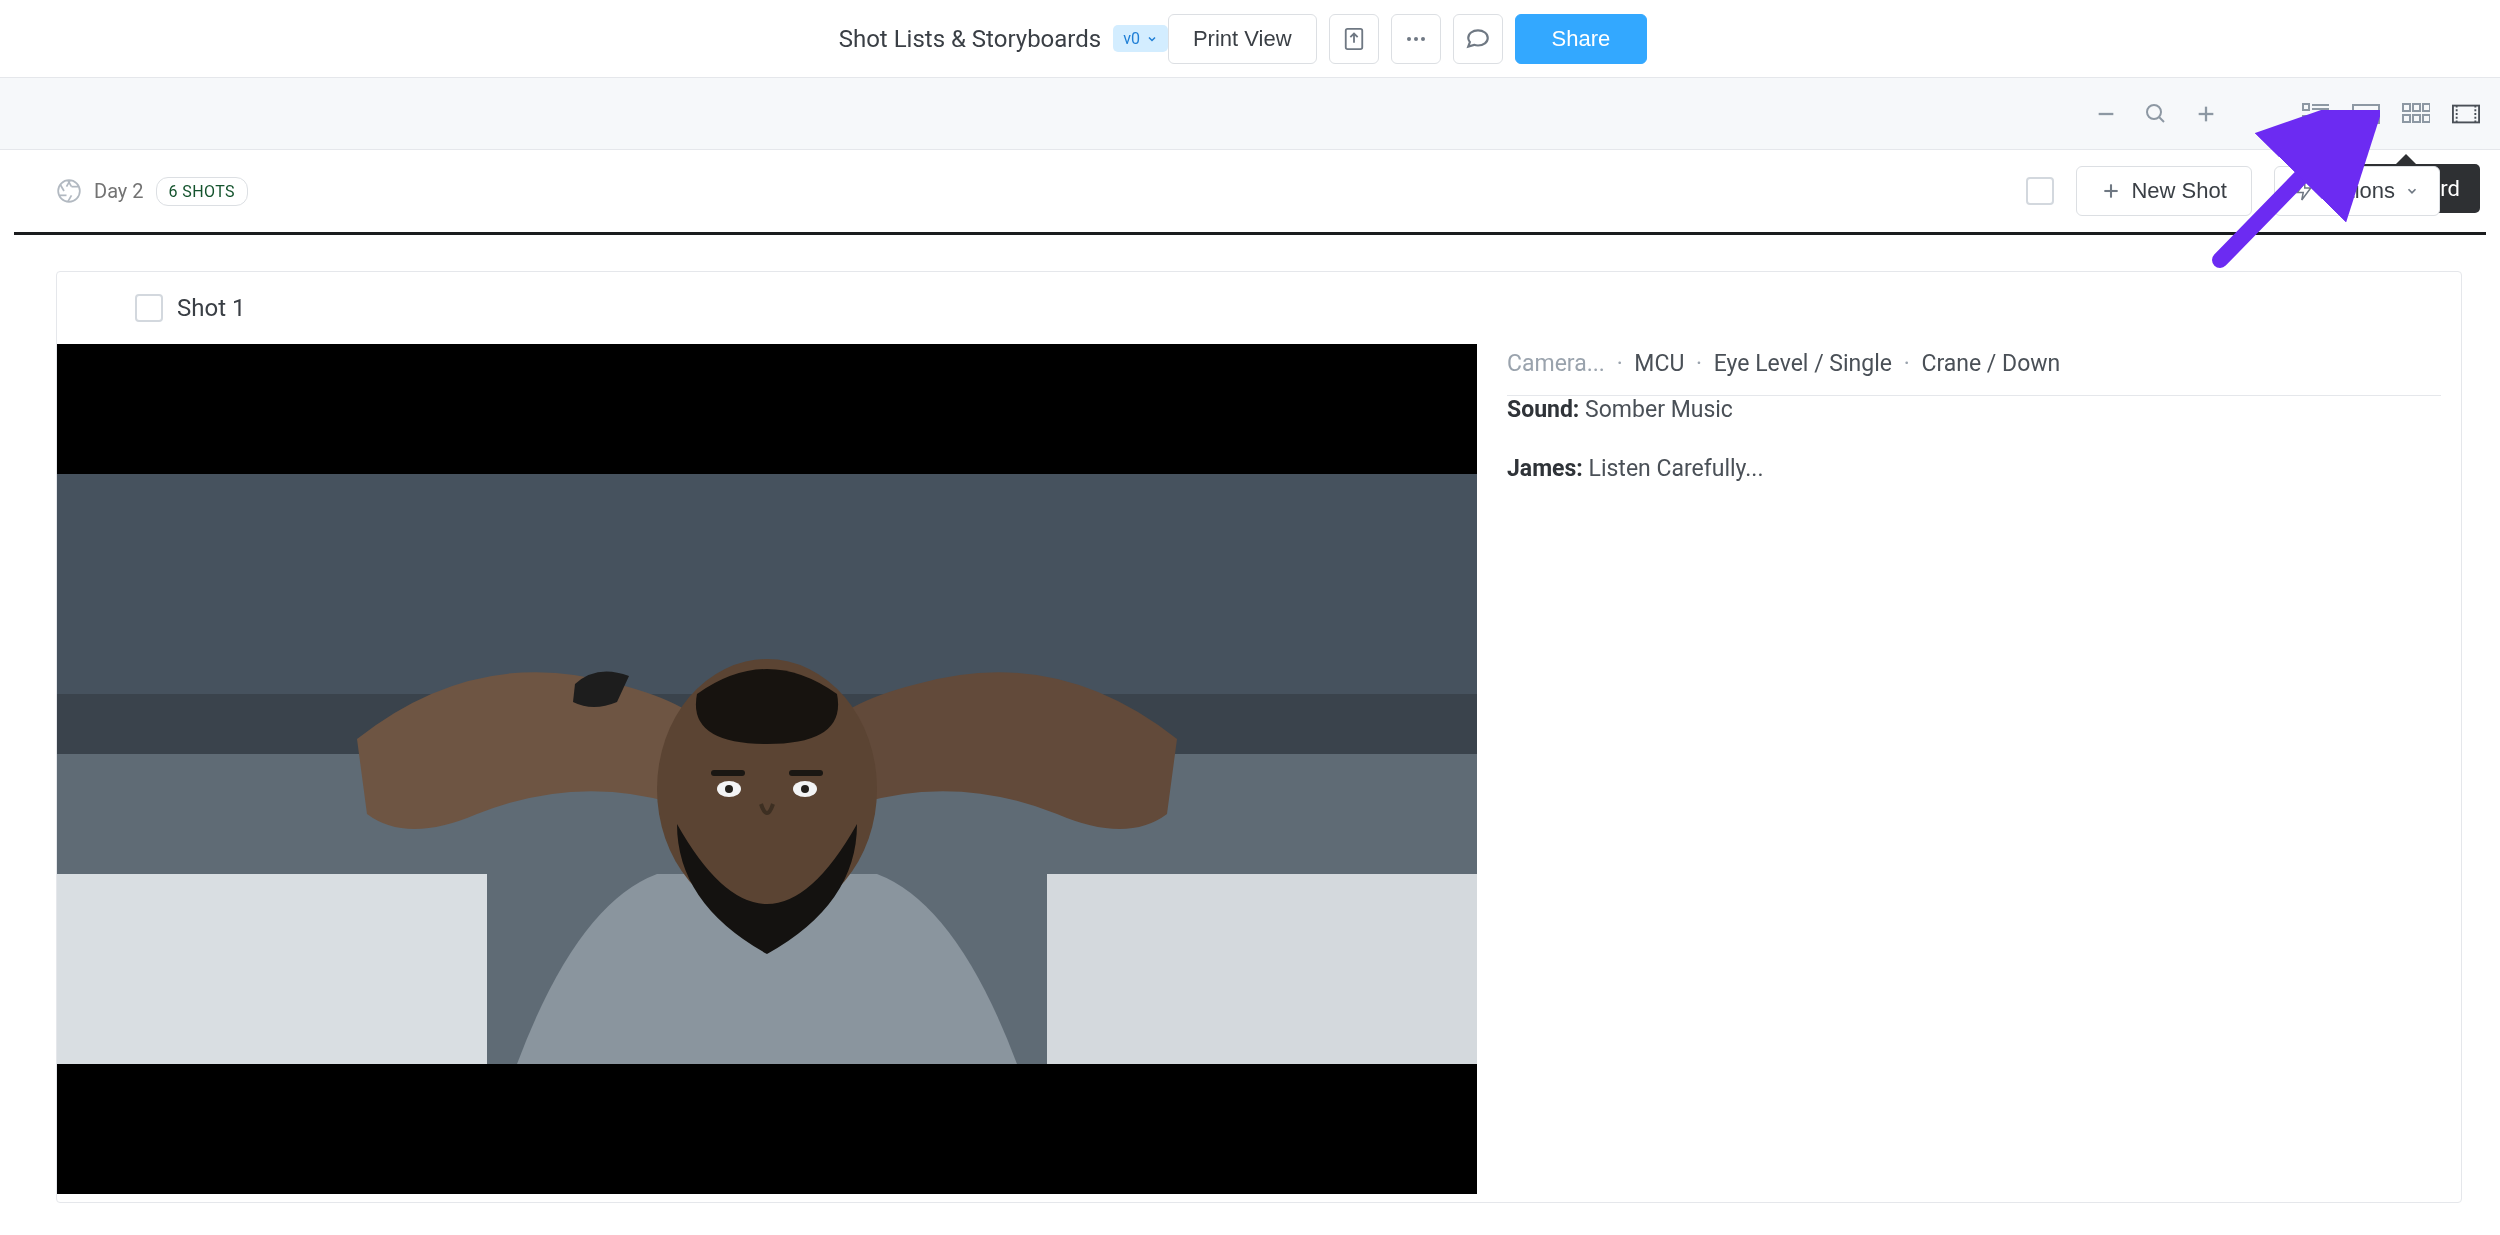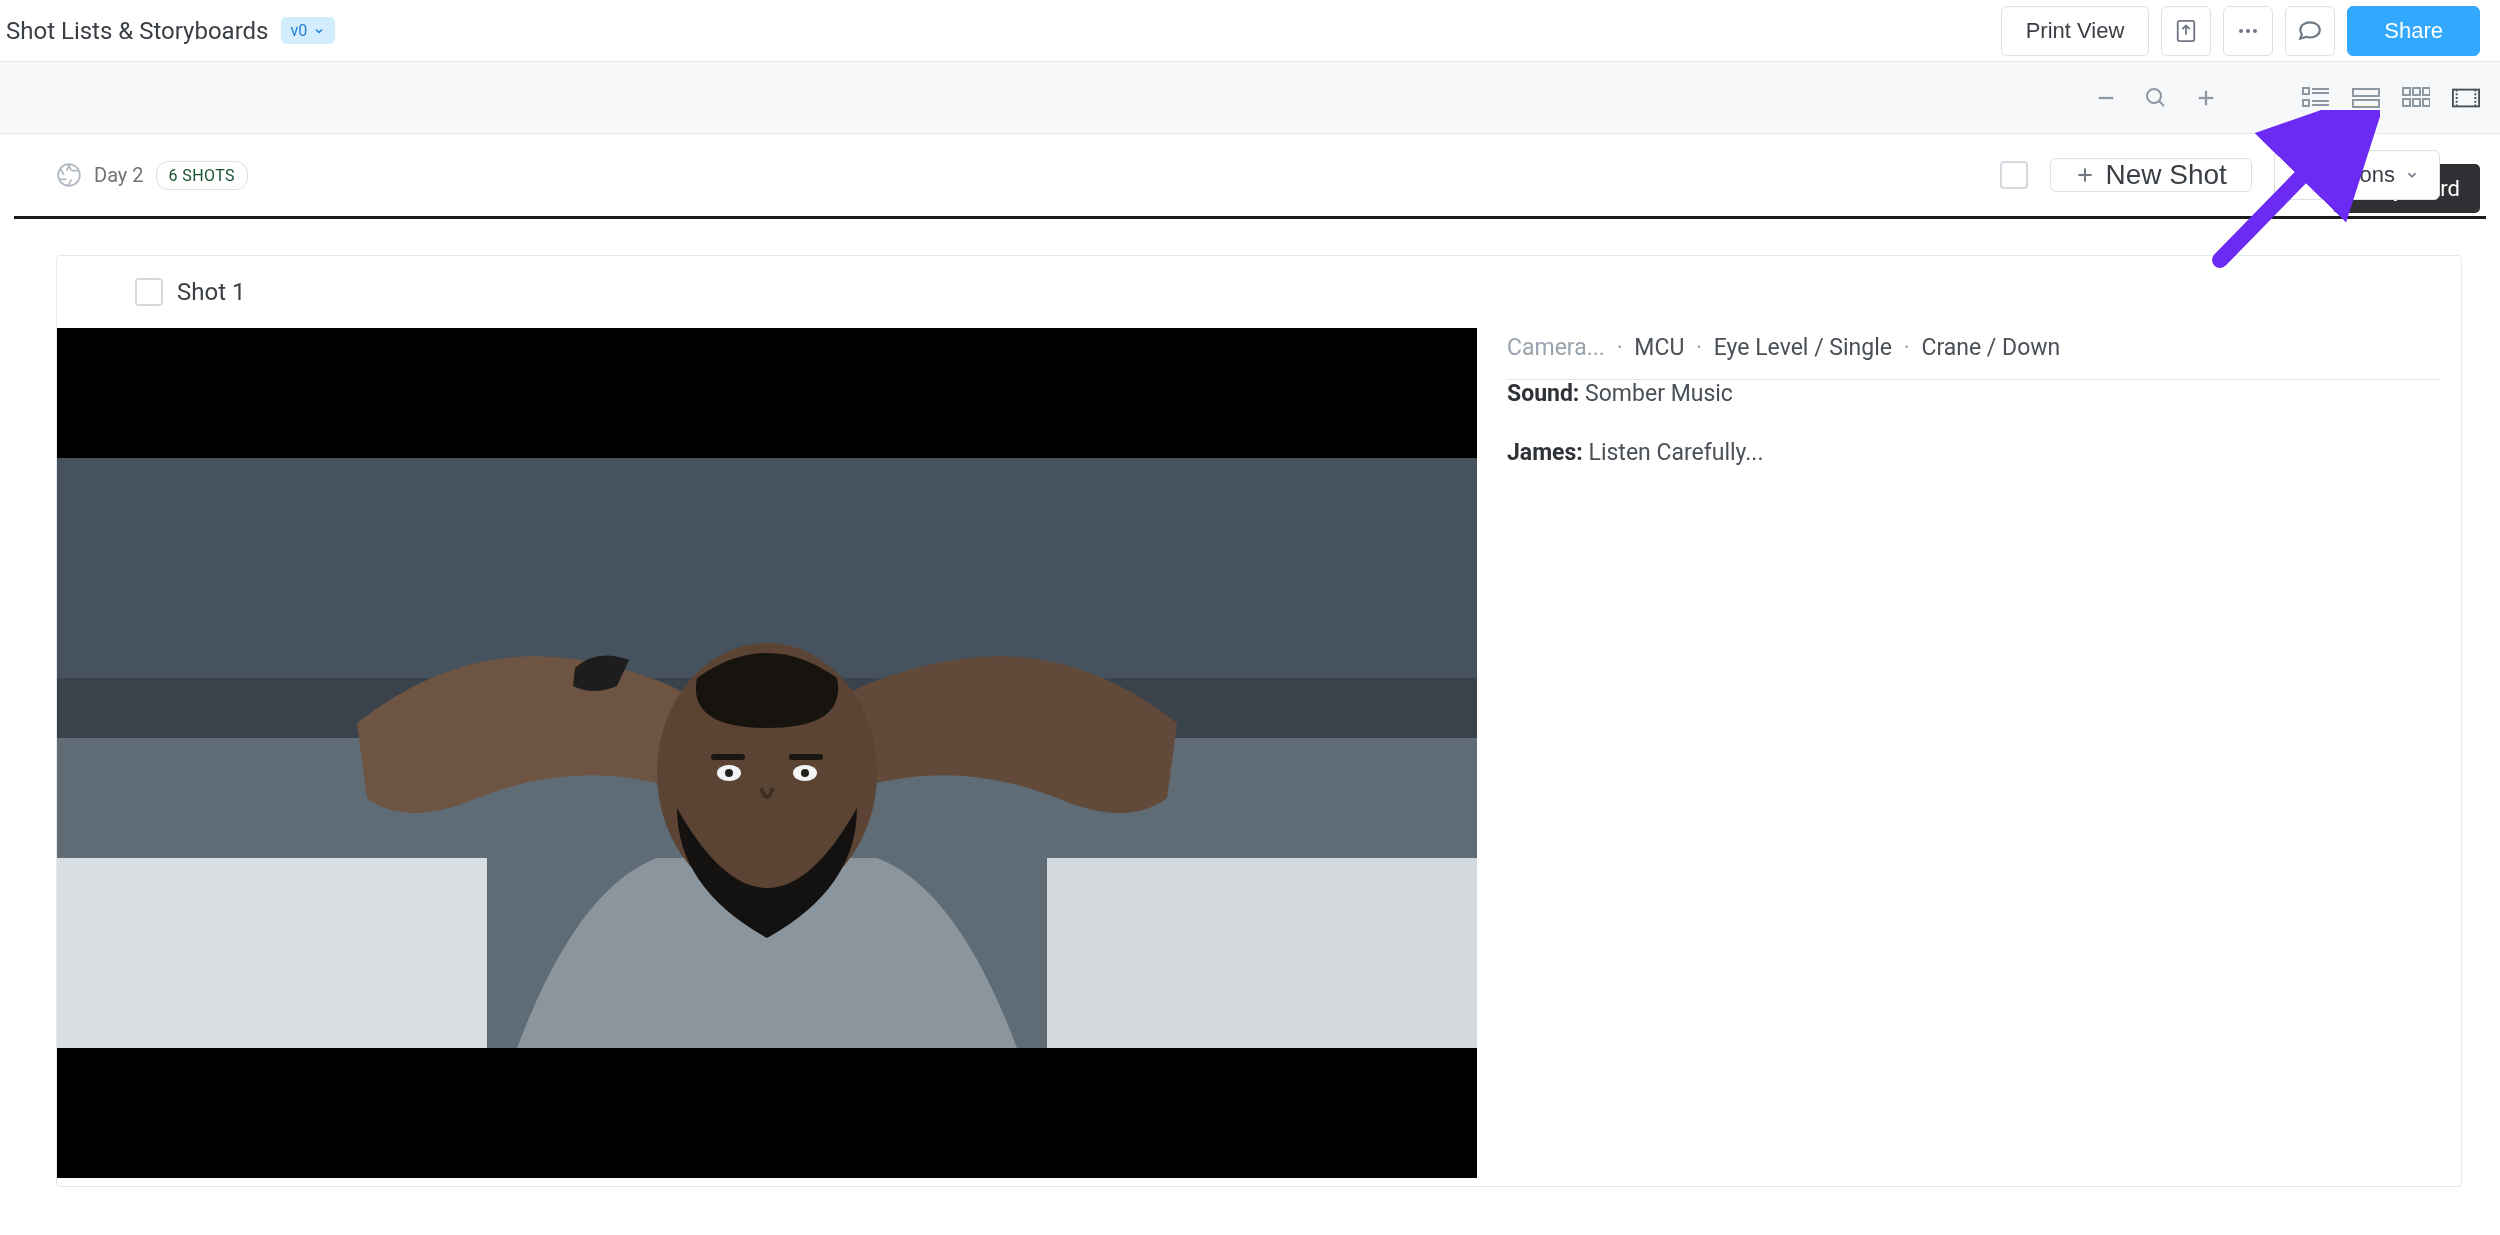--- a/index.html
+++ b/index.html
@@ -7,24 +7,24 @@
     font-family: -apple-system, BlinkMacSystemFont, "Segoe UI", Roboto, "Helvetica Neue", Arial, sans-serif;
     background: #fff;
     color: #2f3338;
     width: 2500px;
     height: 1235px;
     overflow: hidden;
     position: relative;
   }
   
   .topbar {
-    height: 62px;
-    display: flex;
-    align-items: center;
-    justify-content: space-between;
+    height: 78px;
+    display: flex;
+    align-items: center;
+    justify-content: center;
     padding: 0 20px 0 6px;
     border-bottom: 1px solid #e5e7eb;
   }
   .topbar-left {
     display: flex;
     align-items: center;
     gap: 12px;
   }
   .page-title {
     font-size: 24px;
@@ -132,24 +132,24 @@
   .square-checkbox {
     width: 28px;
     height: 28px;
     border: 2px solid #d3d8de;
     border-radius: 4px;
     background: #fff;
   }
   .new-shot-btn {
     border: 1px solid #dcdfe3;
     background: #fff;
-    height: 34px;
+    height: 50px;
     padding: 0 24px;
     border-radius: 6px;
-    font-size: 28px;
+    font-size: 22px;
     color: #3a3f45;
     display: flex;
     align-items: center;
     gap: 10px;
     cursor: pointer;
   }
   .actions-btn {
     border: 1px solid #dcdfe3;
     background: #fff;
     height: 50px;

